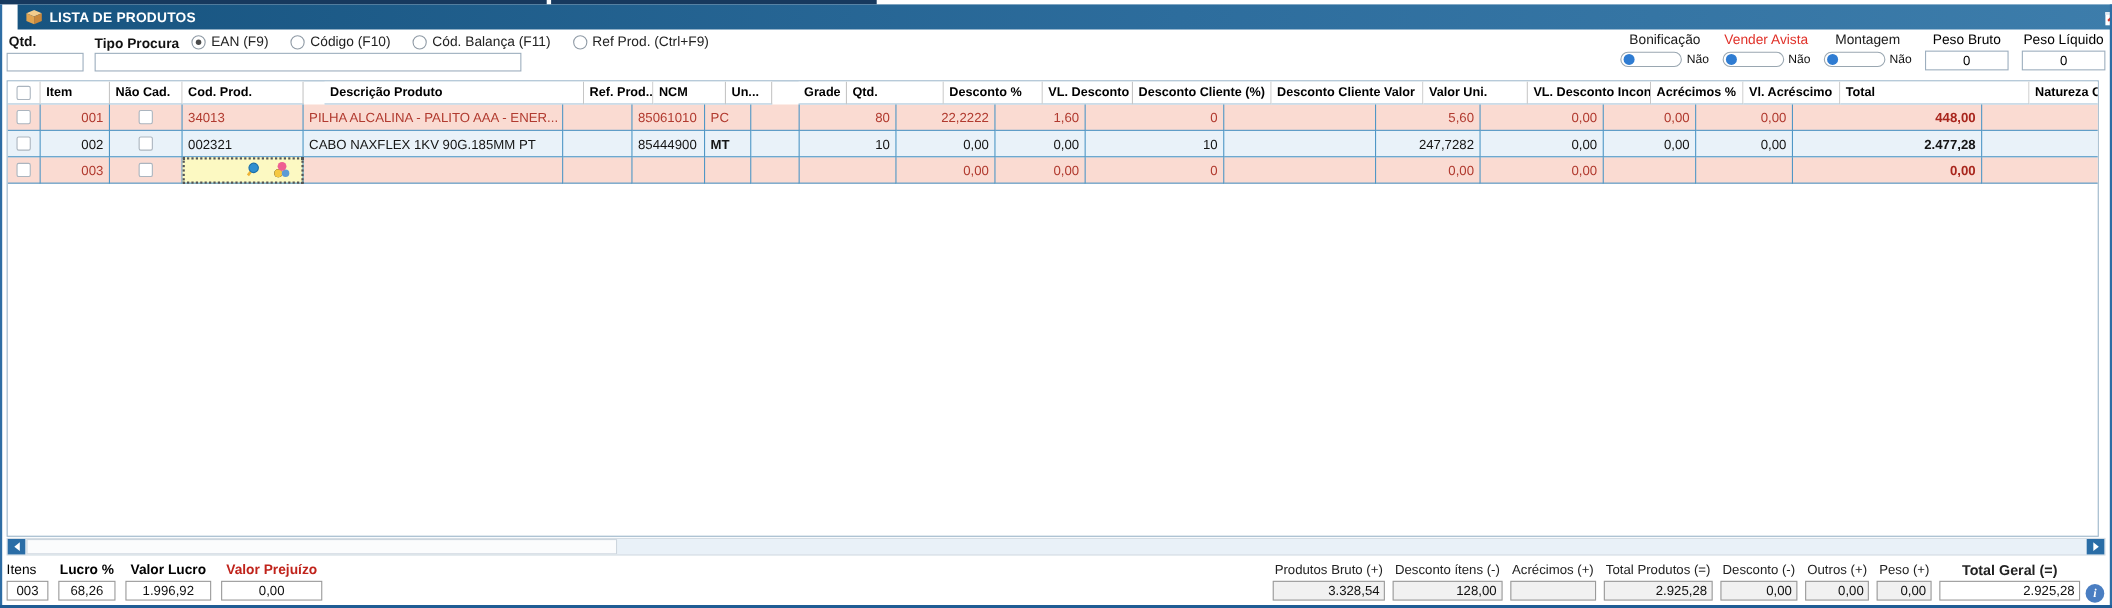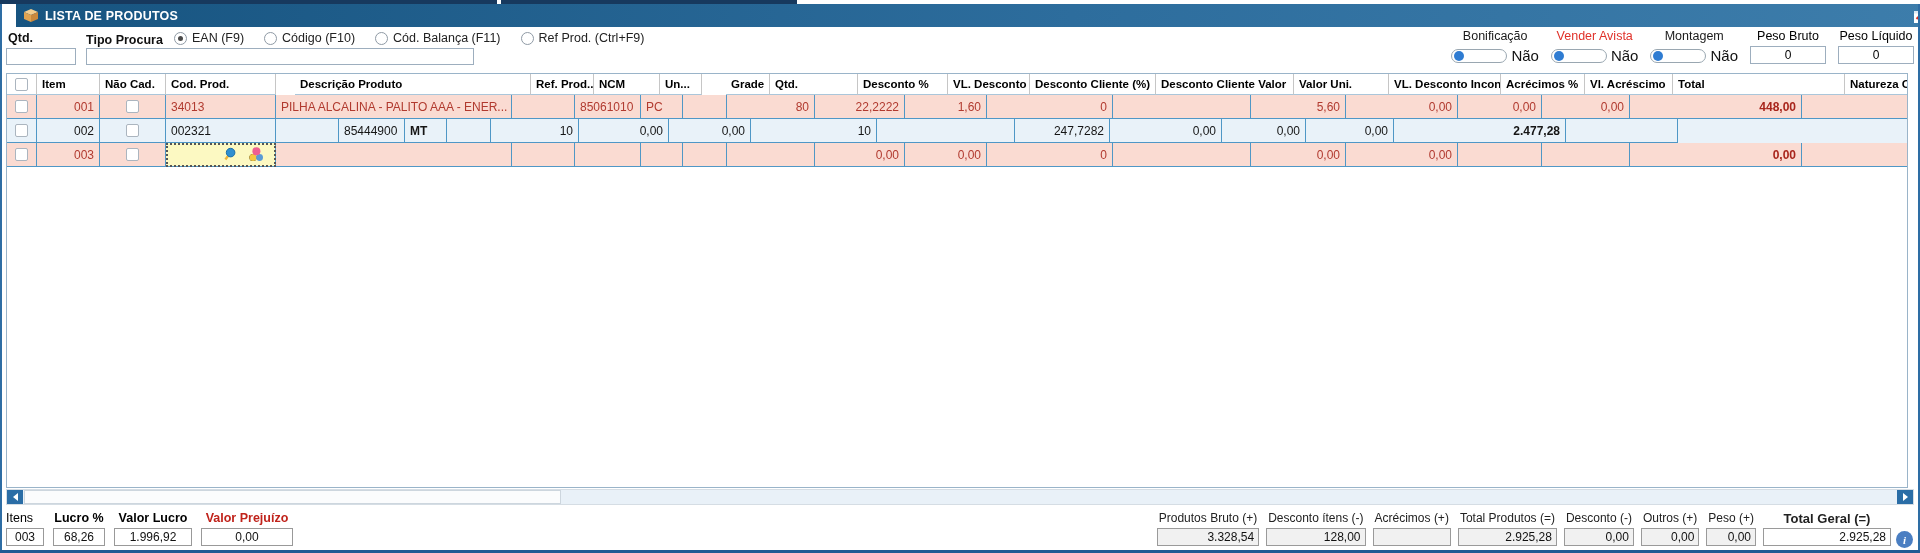--- a/index.html
+++ b/index.html
@@ -29,21 +29,21 @@
   .radio  { display:flex; align-items:center; font-size:12.5px; color:#222; cursor:pointer; white-space:nowrap; }
   .rdot { width:13px; height:13px; border-radius:50%; border:1px solid #8f9aa5; background:#fff; display:inline-block; position:relative; margin-right:5px; }
   .radio.sel .rdot::after { content:''; position:absolute; inset:3px; border-radius:50%; background:#4a4a4a; }
 
   .toolbar-right { position:absolute; right:4px; top:2px; display:flex; gap:12px; align-items:flex-start; }
   .tgl-group { display:flex; flex-direction:column; align-items:center; gap:4px; }
   .tgl-label { font-size:12.5px; white-space:nowrap; }
   .tgl-row { display:flex; align-items:center; gap:4px; }
   .pill { width:56px; height:14px; border:1px solid #9aa7b1; border-radius:8px; background:#fff; position:relative; cursor:pointer; }
   .knob { position:absolute; left:2px; top:1px; width:10px; height:10px; border-radius:50%; background:#2f7cd2; }
-  .tgl-val { font-size:15px; color:#111; }
+  .tgl-val { font-size:11px; color:#111; }
   .peso-group { display:flex; flex-direction:column; align-items:center; gap:3px; }
   .peso-box { width:76px; height:18px; border:1px solid #9daebe; font:12px "Liberation Sans",sans-serif; text-align:center; }
 
   
   .grid-wrap { position:absolute; top:73px; left:6px; width:1902px; height:415px;
                border:1px solid #9ab4c9; background:#fff; overflow:hidden; }
   .tr { display:flex; height:24px; width:2010px; }
   .tr.hd { height:21px; }
   .th { display:flex; align-items:center; padding:0 5px; font-size:11.5px; font-weight:bold; color:#000;
         background:#fff; border-right:1px solid #c6c6c6; border-bottom:1px solid #aac6da;
@@ -235,20 +235,21 @@
     </div>
     <div class="tr blue">
       <div class="td a-c" style="width: 30px;">
         <span class="cb"></span>
       </div>
       <div class="td a-r" style="width: 63px;">002</div>
       <div class="td a-c" style="width: 66px;">
         <span class="cb"></span>
       </div>
       <div class="td a-l" style="width: 110px;">002321</div>
+      <div class="td a-l" style="width: 236px;">CABO NAXFLEX 1KV 90G.185MM  PT</div>
       <div class="td a-l" style="width: 63px;"></div>
       <div class="td a-l" style="width: 66px;">85444900</div>
       <div class="td a-l" style="width: 42px; font-weight: bold;">MT</div>
       <div class="td a-l" style="width: 44px;"></div>
       <div class="td a-r" style="width: 88px;">10</div>
       <div class="td a-r" style="width: 90px;">0,00</div>
       <div class="td a-r" style="width: 82px;">0,00</div>
       <div class="td a-r" style="width: 126px;">10</div>
       <div class="td a-r" style="width: 138px;"></div>
       <div class="td a-r" style="width: 95px;">247,7282</div>

